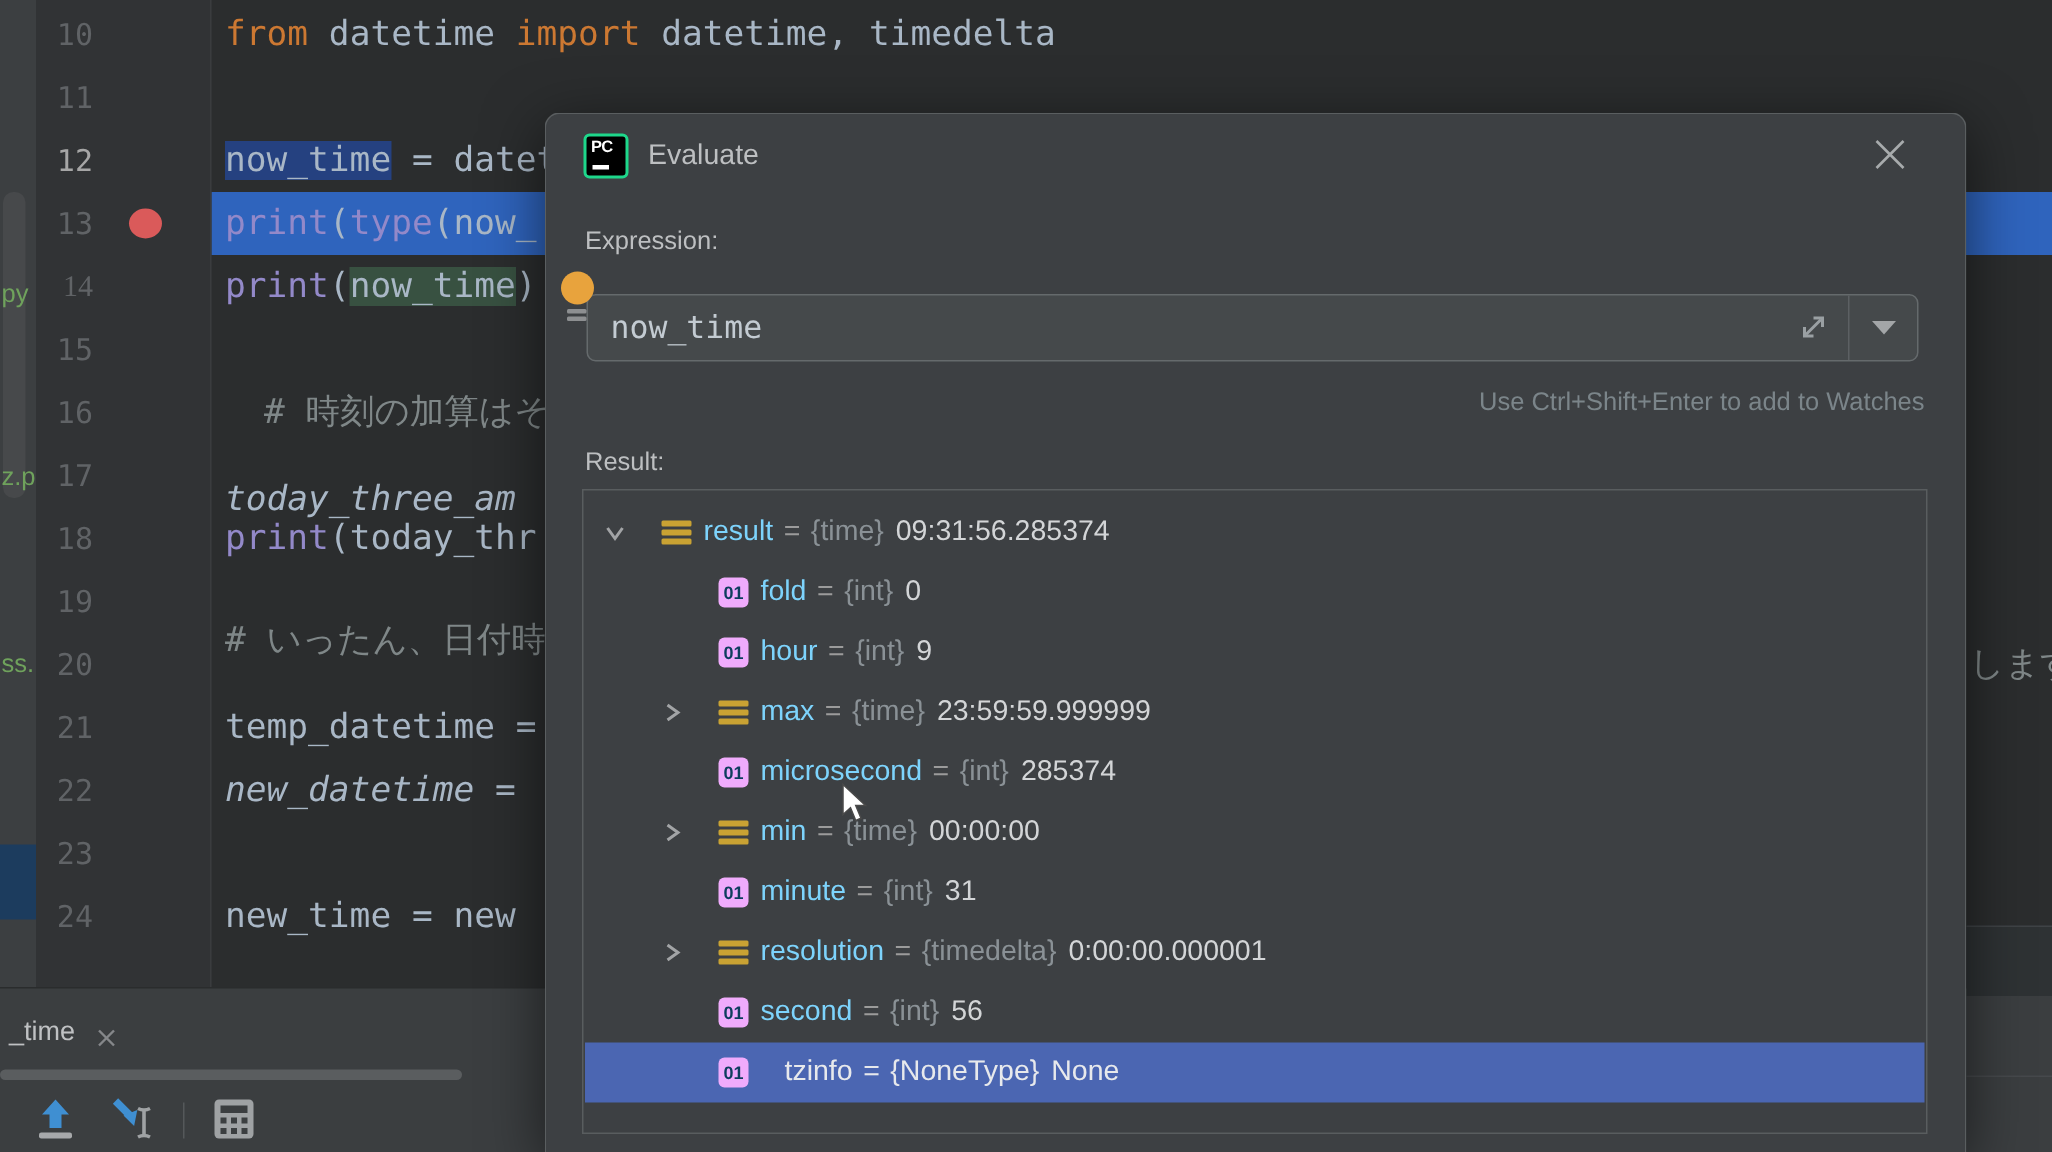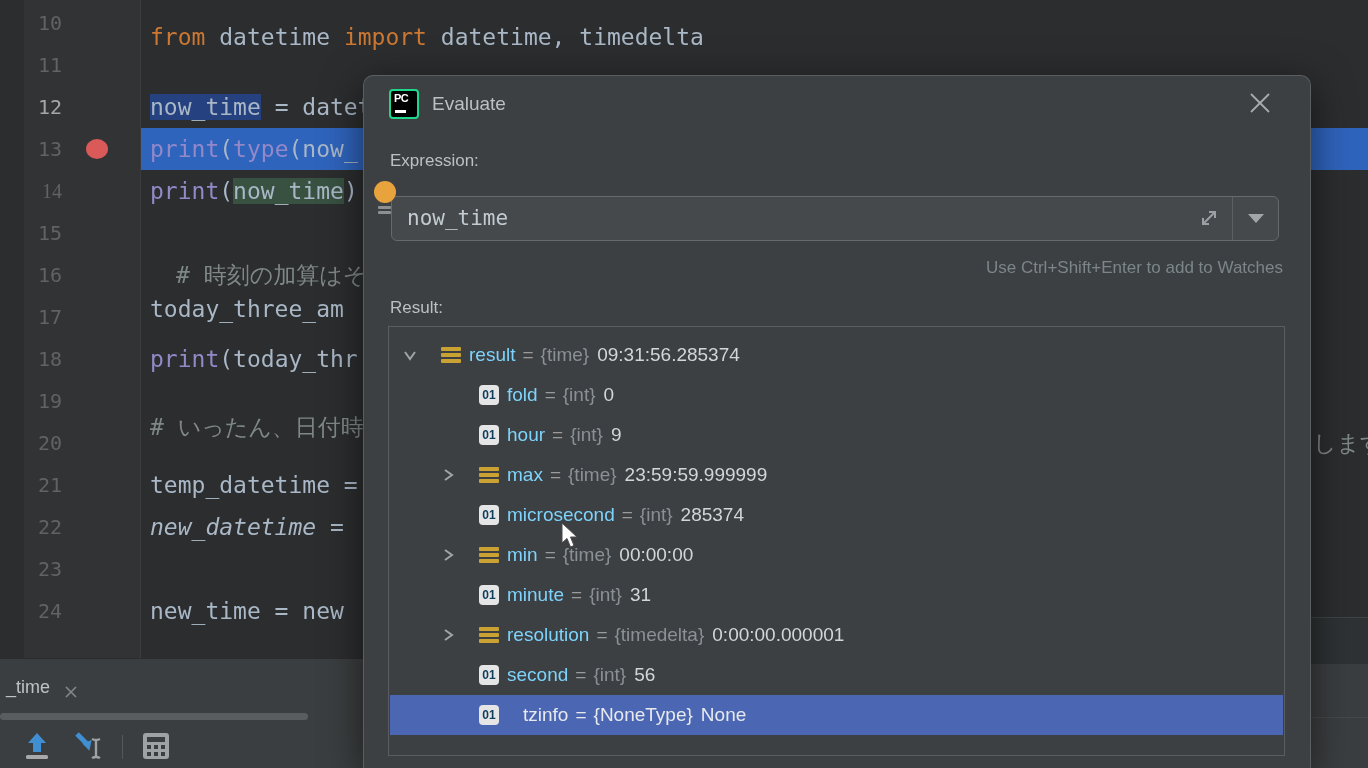--- a/index.html
+++ b/index.html
@@ -68,59 +68,66 @@
           display:flex;align-items:center;justify-content:center;cursor:pointer;}
   .dd-tri{width:0;height:0;border-left:8px solid transparent;border-right:8px solid transparent;border-top:9px solid #a3a6a8;}
   .dlg-hint{position:absolute;right:27px;top:182px;font-size:17px;color:#7b858a;}
   .dlg-tree{position:absolute;left:24px;top:250px;width:897px;height:430px;border:1px solid #595d5f;box-sizing:border-box;}
   .tree-row{position:absolute;left:1px;width:893px;height:40px;cursor:default;}
   .tree-row.selected{background:#4b66b2;}
   .chev{position:absolute;top:13px;width:14px;height:14px;}
   .chev.expanded{transform:rotate(90deg);}
   .struct-icon{position:absolute;top:12px;width:20px;height:16px;}
   .struct-icon .b{position:absolute;left:0;width:20px;height:4px;background:#c9a233;border-radius:1px;}
-  .prim-icon{position:absolute;top:10px;width:20px;height:20px;border-radius:4px;background:#e5e5e5;
+  .prim-icon{position:absolute;top:10px;width:20px;height:20px;border-radius:4px;background:#f0abfc;
              color:#0e3d5e;font-size:12px;font-weight:bold;text-align:center;line-height:20px;}
   .row-text{position:absolute;top:0;height:40px;line-height:40px;font-size:19px;white-space:nowrap;}
   .t-name{color:#7dd3fc;}
   .t-eq{color:#9b9b9b;margin:0 7px;}
   .t-type{color:#8a9196;}
   .t-val{color:#d3d5d7;margin-left:8px;}
   .tree-row.selected .t-name,.tree-row.selected .t-eq,
   .tree-row.selected .t-type,.tree-row.selected .t-val{color:#e7e9ec;}
 
   .cursor{position:absolute;left:560px;top:522px;z-index:30;}
 </style>
 </head>
 <body>
 
 <div class="screen">
 
   <div class="editor">
     <div class="exec-line"></div>
     <div>
-        <div class="code-line" style="top: 16px; text-align: right;"><span class="seg kw">from</span><span class="seg plain"> datetime </span><span class="seg kw">import</span><span class="seg plain"> datetime, timedelta</span></div>
+        <div class="code-line" style="top: 2px; text-align: right;"><span class="seg kw">from</span><span class="seg plain"> datetime </span><span class="seg kw">import</span><span class="seg plain"> datetime, timedelta</span></div>
         <div class="code-line" style="top: 44px;"></div>
         <div class="code-line" style="top: 86px;"><span class="seg plain sel-box">now_time</span><span class="seg plain"> = datet</span></div>
         <div class="code-line" style="top: 128px;"><span class="seg builtin">print</span><span class="seg plain">(</span><span class="seg builtin">type</span><span class="seg plain">(now_</span></div>
         <div class="code-line" style="top: 170px;"><span class="seg builtin">print</span><span class="seg plain">(</span><span class="seg plain green-box">now_time</span><span class="seg plain">)</span></div>
         <div class="code-line" style="top: 212px;"></div>
         <div class="code-line" style="top: 254px; margin-left: 26px;"><span class="seg comment"># 時刻の加算はその</span></div>
-        <div class="code-line" style="top: 288px;"><span class="seg plain">today_three_am </span></div>
+        <div class="code-line" style="top: 312px; font-style: italic;"><span class="seg plain">today_three_am </span></div>
         <div class="code-line" style="top: 338px;"><span class="seg builtin">print</span><span class="seg plain">(today_thr</span></div>
         <div class="code-line" style="top: 380px;"></div>
         <div class="code-line" style="top: 406px;"><span class="seg comment"># いったん、日付時</span></div>
         <div class="code-line" style="top: 464px;"><span class="seg plain">temp_datetime =</span></div>
         <div class="code-line" style="top: 506px; font-style: italic;"><span class="seg plain">new_datetime = </span></div>
         <div class="code-line" style="top: 548px;"></div>
         <div class="code-line" style="top: 590px;"><span class="seg plain">new_time = new</span></div>
       </div>
     <div class="right-frag">します</div>
   </div>
 
+  <div class="sidebar">
+    <div class="sb-scroll"></div>
+    <div class="sb-frag" style="top:186px">py</div>
+    <div class="sb-frag" style="top:308px">z.p</div>
+    <div class="sb-frag" style="top:433px">ss.</div>
+    <div class="sb-sel"></div>
+  </div>
 
   <div class="gutter">
     <div>
         <div class="gutter-line" style="top: 2px;">10</div>
         <div class="gutter-line" style="top: 44px;">11</div>
         <div class="gutter-line caret" style="top: 86px;">12</div>
         <div class="gutter-line" style="top: 128px;">13</div>
         <div class="gutter-line" style="top: 170px; font-family: Liberation Serif, serif;">14</div>
         <div class="gutter-line" style="top: 212px;">15</div>
         <div class="gutter-line" style="top: 254px;">16</div>

